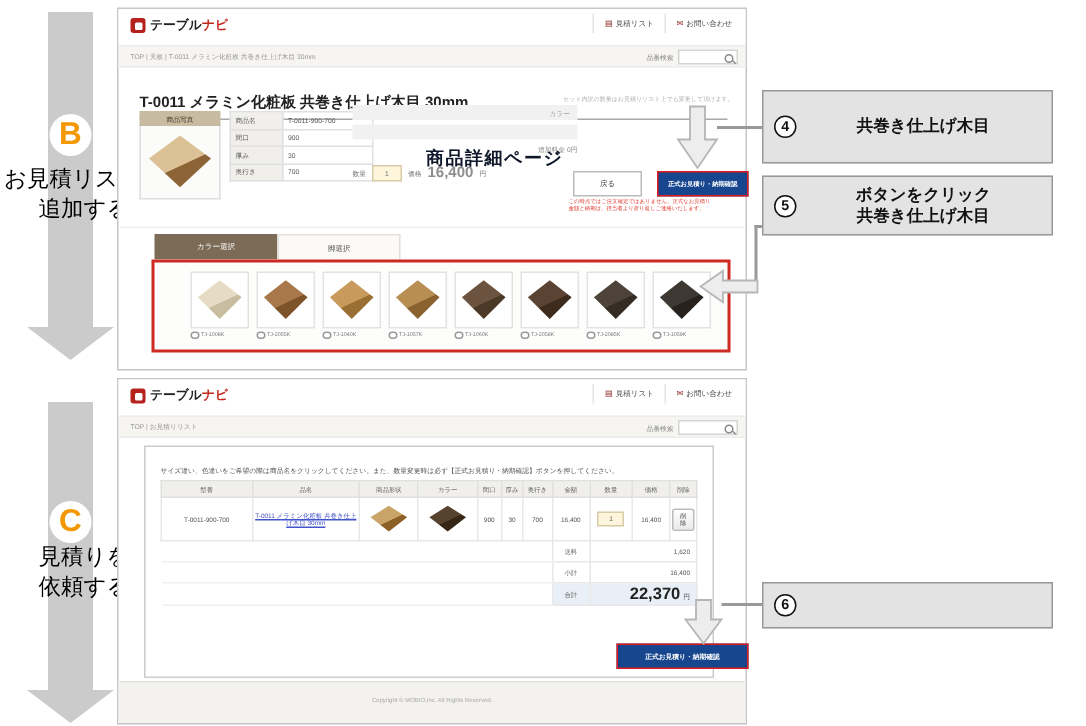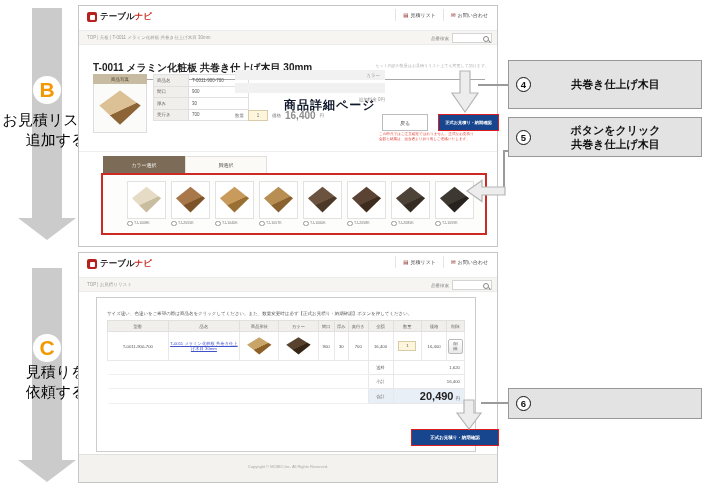--- a/index.html
+++ b/index.html
@@ -408,21 +408,21 @@
           </tr>
           <tr class="money">
             <td colspan="7" class="blank"></td>
             <td class="mlabel">小計</td>
             <td colspan="3" class="mval">16,400</td>
           </tr>
           <tr class="money total">
             <td colspan="7" class="blank"></td>
             <td class="mlabel">合計</td>
             <td colspan="3" class="mval">
-              <span class="total-val">20,490</span><span class="total-unit">円</span>
+              <span class="total-val">22,370</span><span class="total-unit">円</span>
             </td>
           </tr>
         </tbody>
       </table>
     </div>
 
     <div class="btn-quote c">正式お見積り・納期確認</div>
     <footer class="c-footer">Copyright © MOBIO,Inc. All Rights Reserved.</footer>
   </section>
 

